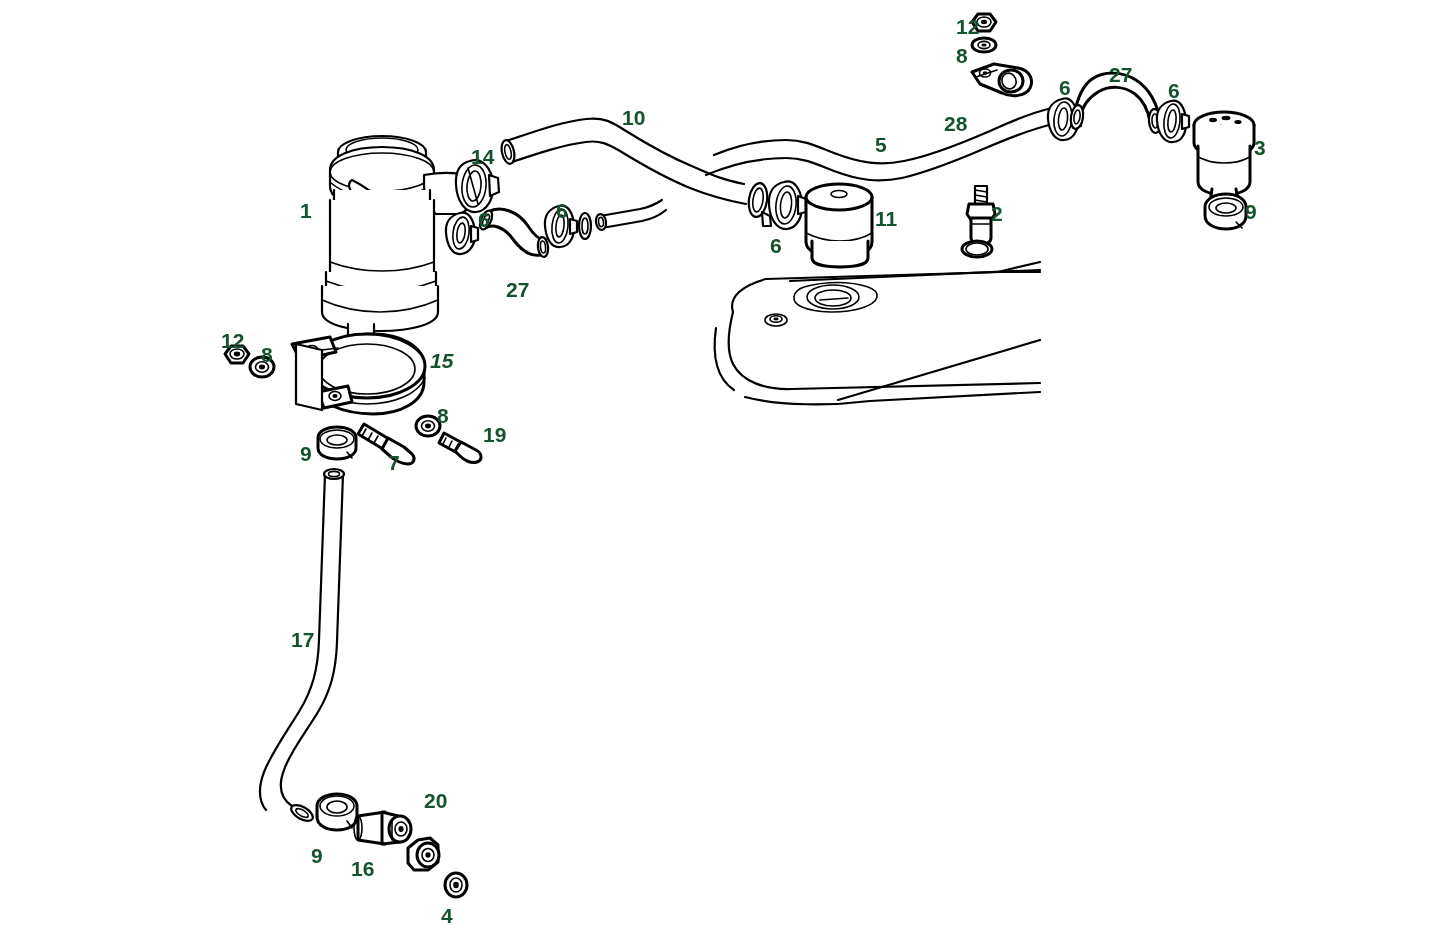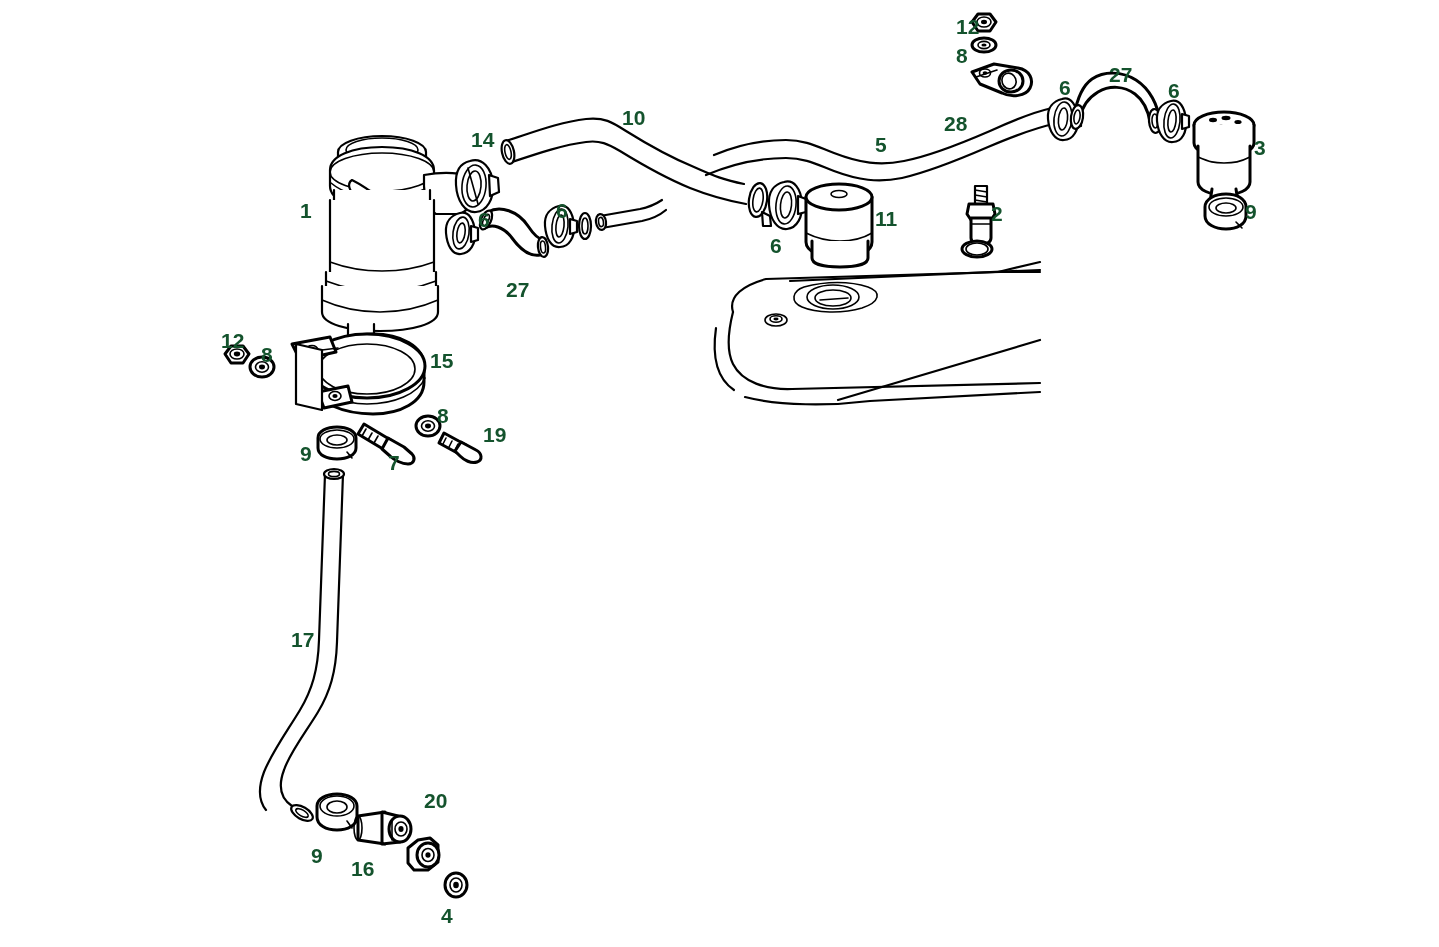--- a/index.html
+++ b/index.html
@@ -441,40 +441,40 @@
     </g>
     <g>
       <ellipse class="fwh" cx="456" cy="885" rx="11" ry="12"></ellipse>
       <ellipse class="lnt" cx="456" cy="885" rx="6" ry="7"></ellipse>
       <ellipse class="blk" cx="456" cy="885" rx="2.8" ry="3.2"></ellipse>
     </g>
 
   </svg>
 
   <div class="callout" style="left:300px;top:200px;">1</div>
-  <div class="callout" style="left:471px;top:129px;">14</div>
+  <div class="callout" style="left:471px;top:146px;">14</div>
   <div class="callout" style="left:622px;top:107px;text-align:right;">10</div>
   <div class="callout" style="left:875px;top:134px;">5</div>
   <div class="callout" style="left:956px;top:16px;">12</div>
   <div class="callout" style="left:956px;top:45px;">8</div>
   <div class="callout" style="left:944px;top:73px;margin-top:40px;">28</div>
   <div class="callout" style="left:1059px;top:77px;">6</div>
   <div class="callout" style="left:1109px;top:64px;">27</div>
   <div class="callout" style="left:1168px;top:80px;">6</div>
   <div class="callout" style="left:1254px;top:137px;">3</div>
   <div class="callout" style="left:1245px;top:201px;">9</div>
   <div class="callout" style="left:991px;top:203px;">2</div>
   <div class="callout" style="left:875px;top:208px;">11</div>
   <div class="callout" style="left:770px;top:235px;">6</div>
   <div class="callout" style="left:478px;top:209px;">6</div>
   <div class="callout" style="left:556px;top:200px;">6</div>
   <div class="callout" style="left:506px;top:279px;">27</div>
   <div class="callout" style="left:221px;top:330px;">12</div>
   <div class="callout" style="left:261px;top:344px;">8</div>
-  <div class="callout" style="left:430px;top:350px;">15</div>
+  <div class="callout" style="left:430px;top:350px;font-style:italic;">15</div>
   <div class="callout" style="left:437px;top:405px;">8</div>
   <div class="callout" style="left:483px;top:424px;">19</div>
   <div class="callout" style="left:388px;top:452px;">7</div>
   <div class="callout" style="left:300px;top:443px;">9</div>
   <div class="callout" style="left:291px;top:606px;margin-top:23px;">17</div>
   <div class="callout" style="left:311px;top:845px;">9</div>
   <div class="callout" style="left:351px;top:858px;">16</div>
   <div class="callout" style="left:424px;top:790px;">20</div>
   <div class="callout" style="left:441px;top:905px;">4</div>
 

